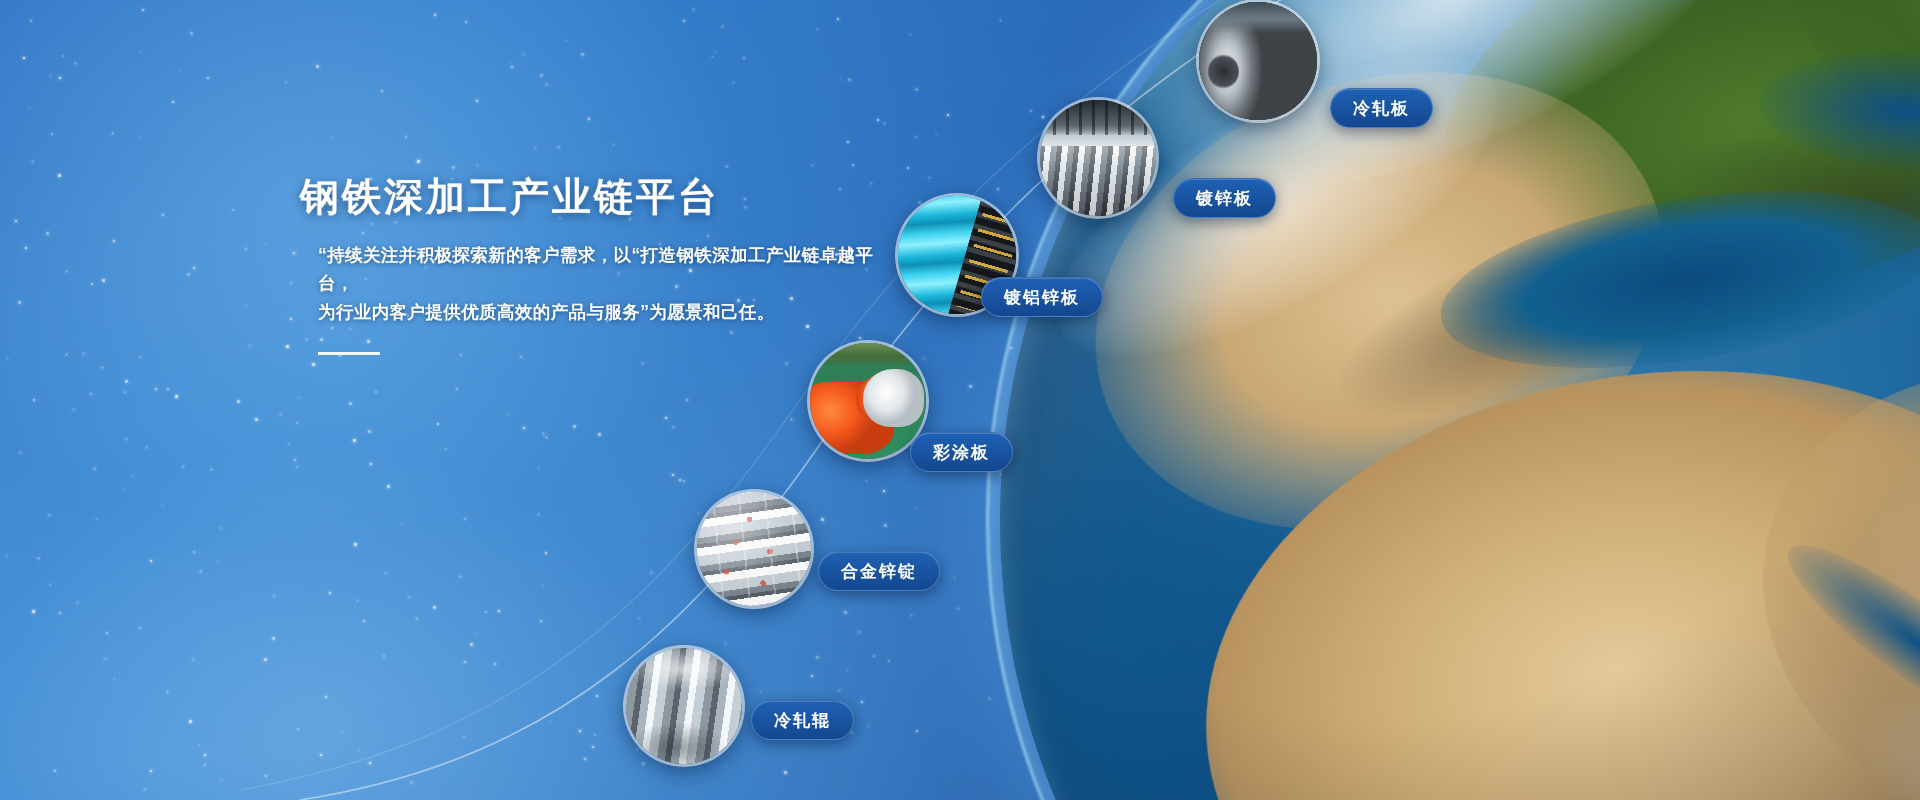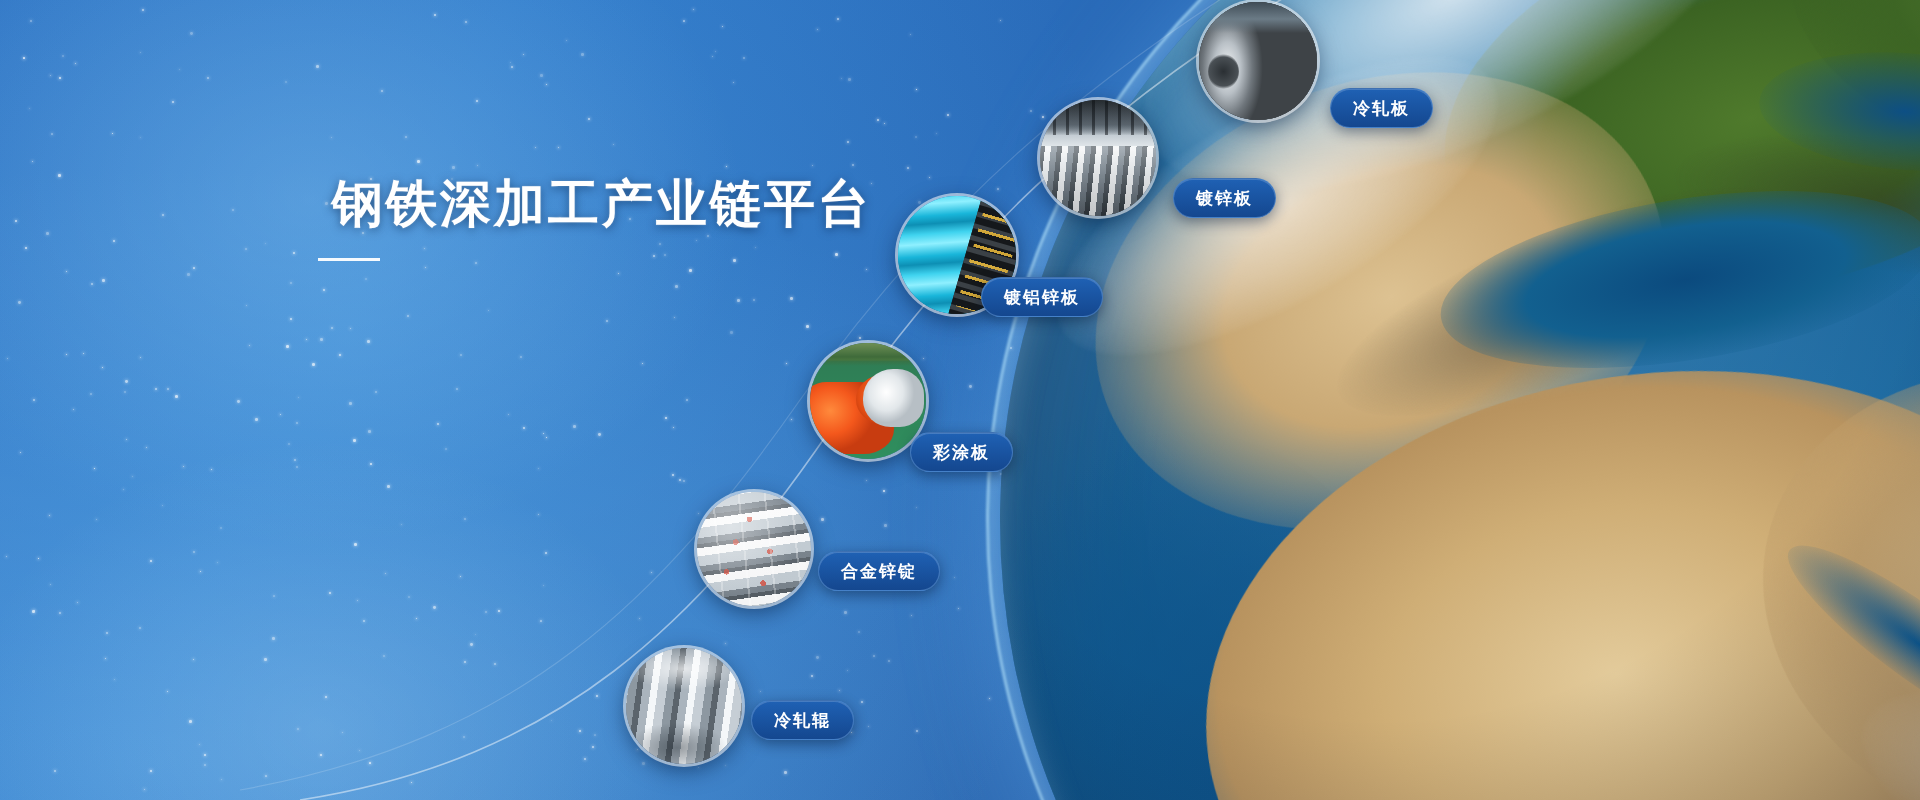--- a/index.html
+++ b/index.html
@@ -149,24 +149,23 @@
     border-radius:50%;
     background:radial-gradient(circle at 50% 50%, rgba(120,200,255,0) 49%, rgba(135,205,255,0.34) 50.3%, rgba(120,195,255,0) 57%);
   }
 
   
   #curve { position:absolute; left:0; top:0; width:1920px; height:800px; pointer-events:none; }
 
   
   #copy { position:absolute; left:300px; top:176px; width:620px; }
   #title {
-    font-size:51px; font-weight:bold; color:#ffffff; letter-spacing:3px;
+    font-size:39px; font-weight:bold; color:#ffffff; letter-spacing:3px;
     line-height:1.1; white-space:nowrap;
     text-shadow:0 2px 10px rgba(4,30,70,0.55), 0 0 2px rgba(255,255,255,0.35);
-    margin-left:32px;
   }
   #subtitle {
     margin-top:22px; margin-left:18px;
     font-size:17.5px; font-weight:bold; color:#ffffff; line-height:1.62;
     letter-spacing:0.4px; width:570px;
     text-shadow:0 1px 5px rgba(4,30,70,0.55);
   }
   #rule {
     margin-top:26px; margin-left:18px;
     width:62px; height:3px; background:#ffffff; opacity:.95;
@@ -678,20 +677,24 @@
     <div class="atmo"></div>
   </div>
 
   <svg id="curve" viewBox="0 0 1920 800">
     <path d="M 300 800 C 560 760 700 620 830 430 C 950 255 1090 110 1330 -30" fill="none" stroke="rgba(255,255,255,0.48)" stroke-width="1.6"></path>
     <path d="M 240 790 C 520 740 660 600 800 400 C 930 215 1080 80 1300 -50" fill="none" stroke="rgba(255,255,255,0.16)" stroke-width="1.2"></path>
   </svg>
 
   <div id="copy">
     <div id="title">钢铁深加工产业链平台</div>
+    <div id="subtitle">
+      <div>“持续关注并积极探索新的客户需求，以“打造钢铁深加工产业链卓越平台，</div>
+      <div>为行业内客户提供优质高效的产品与服务”为愿景和己任。</div>
+    </div>
     <div id="rule"></div>
   </div>
 
   <div id="nodes">
       <div class="node">
         <div class="thumb" style="left: 1199px; top: 2px; width: 118px; height: 118px;">
           <div class="ph art-coils"><span class="ph2"></span><span class="ph3"></span></div>
         </div>
         <div class="label" style="left: 1330px; top: 88px;">冷轧板</div>
       </div>

